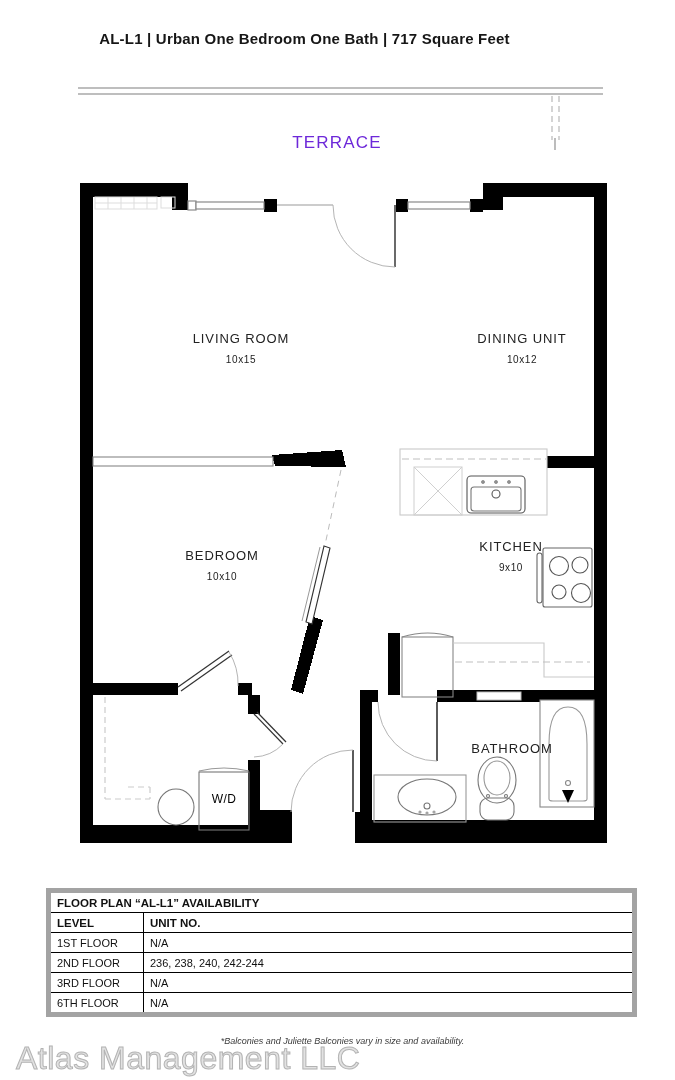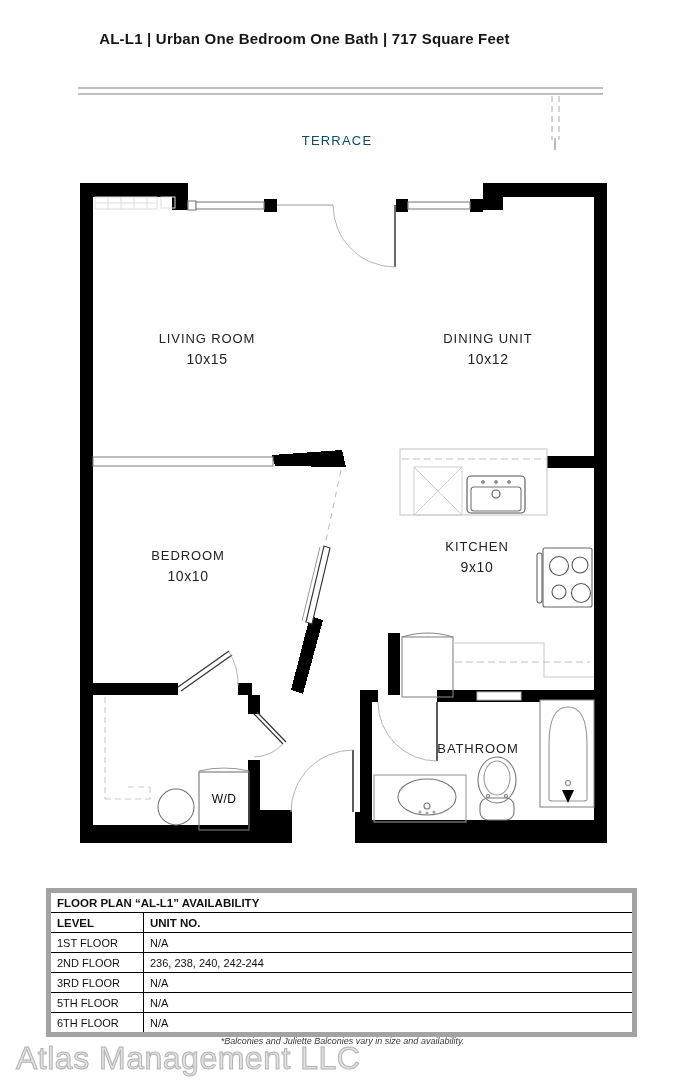--- a/index.html
+++ b/index.html
@@ -2,24 +2,24 @@
 <html><head>
 <meta charset="utf-8">
 <style>
   html,body{margin:0;padding:0;background:#fff;}
   body{width:675px;height:1080px;position:relative;overflow:hidden;
        font-family:"Liberation Sans", sans-serif;color:#111;}
   .page-title{position:absolute;top:30px;left:0;width:609px;text-align:center;
        font-size:15px;font-weight:bold;letter-spacing:.2px;color:#161616;}
   svg.plan{position:absolute;left:0;top:0;}
   .room-label{position:absolute;text-align:center;transform:translateX(-50%);
-       font-size:13px;letter-spacing:.9px;color:#222;line-height:21px;white-space:nowrap;}
-  .room-label .dims{font-size:14px;letter-spacing:.6px;}
+       font-size:13px;letter-spacing:.9px;color:#222;line-height:21px;white-space:nowrap;margin-left:34px;}
+  .room-label .dims{font-size:10px;letter-spacing:.6px;}
   .terrace-label{position:absolute;top:133px;left:337px;transform:translateX(-50%);
-       font-size:13px;letter-spacing:1.2px;color:#0c4a6e;}
+       font-size:17px;letter-spacing:1.2px;color:#6d28d9;}
   .wd-label{position:absolute;top:792px;left:224px;transform:translateX(-50%);
        font-size:12px;letter-spacing:.4px;color:#000000;}
   table.avail{position:absolute;left:46px;top:888px;width:591px;
        border-collapse:collapse;border:5px solid #a3a3a3;font-size:11px;}
   table.avail th,table.avail td{border:1px solid #000;text-align:left;
        padding:2px 6px;height:15px;color:#111;}
   table.avail th{font-weight:bold;font-size:11.5px;}
   table.avail td.col-level{width:80px;}
   .footnote{position:absolute;top:1036px;left:0;width:685px;text-align:center;
        font-size:9px;font-style:italic;color:#3a3a3a;z-index:3;}
@@ -235,24 +235,20 @@
     </tr>
     <tr>
       <td class="col-level">2ND FLOOR</td>
       <td>236, 238, 240, 242-244</td>
     </tr>
     <tr>
       <td class="col-level">3RD FLOOR</td>
       <td>N/A</td>
     </tr>
     <tr>
-      <td class="col-level">5TH FLOOR</td>
-      <td>N/A</td>
-    </tr>
-    <tr>
       <td class="col-level">6TH FLOOR</td>
       <td>N/A</td>
     </tr>
   </tbody>
 </table>
 
 <div class="footnote">*Balconies and Juliette Balconies vary in size and availability.</div>
 <div class="watermark">Atlas Management LLC</div>
 
 </body></html>

